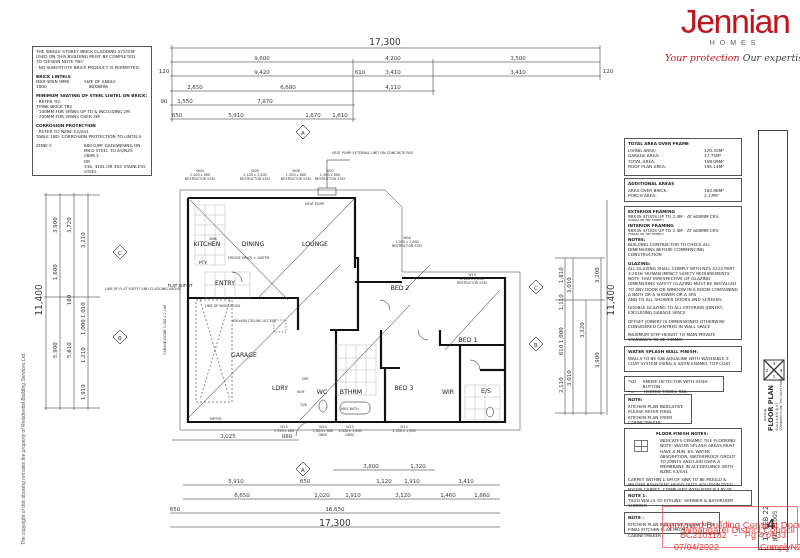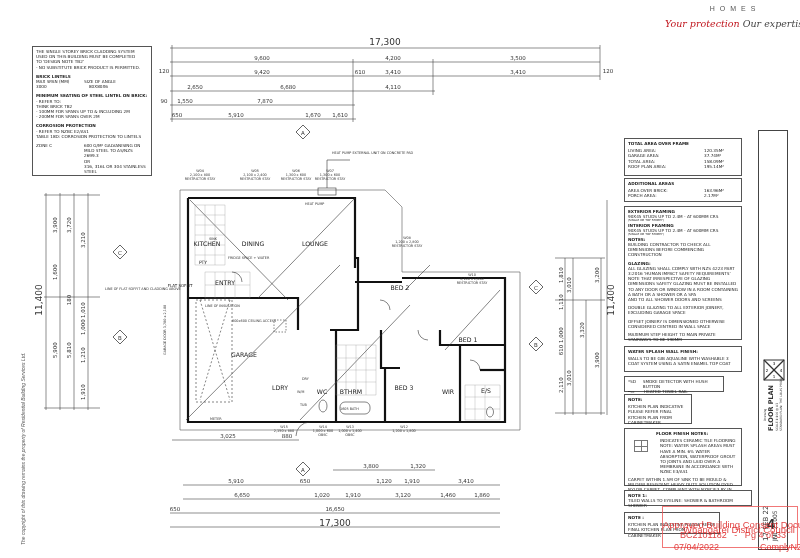--- a/index.html
+++ b/index.html
@@ -23,20 +23,21 @@
   .stamp{position:absolute;color:#d22;font-family:"Liberation Sans",sans-serif;opacity:.85}
   .stamp-box{position:absolute;border:1px solid #e55;opacity:.8}
   .titleblock{position:absolute;left:758px;top:130px;width:30px;height:420px;border:1px solid #444}
   .vtxt{position:absolute;transform-origin:left top;transform:rotate(-90deg);white-space:nowrap;font-size:5px;color:#333;font-family:"DejaVu Sans",sans-serif}
   .copyright{position:absolute;left:20px;top:545px;transform-origin:left top;transform:rotate(-90deg);white-space:nowrap;font-size:5px;color:#555;font-style:italic}
 </style>
 </head>
 <body>
 
 <div class="brand">
+  <div class="name">Jennian</div>
   <div class="homes">HOMES</div>
   <div class="tag"><span>Your protection</span> <b>Our expertise</b></div>
 </div>
 
 <div class="panel" style="left:32px;top:46px;width:120px;height:130px">
   <div>THE SINGLE STOREY BRICK CLADDING SYSTEM</div>
   <div>USED ON THIS BUILDING MUST BE COMPLETED</div>
   <div>TO 'DESIGN NOTE TB2'</div>
   <div>- NO SUBSTITUTE BRICK PRODUCT IS PERMITTED.</div>
   <div class="gap"></div>

